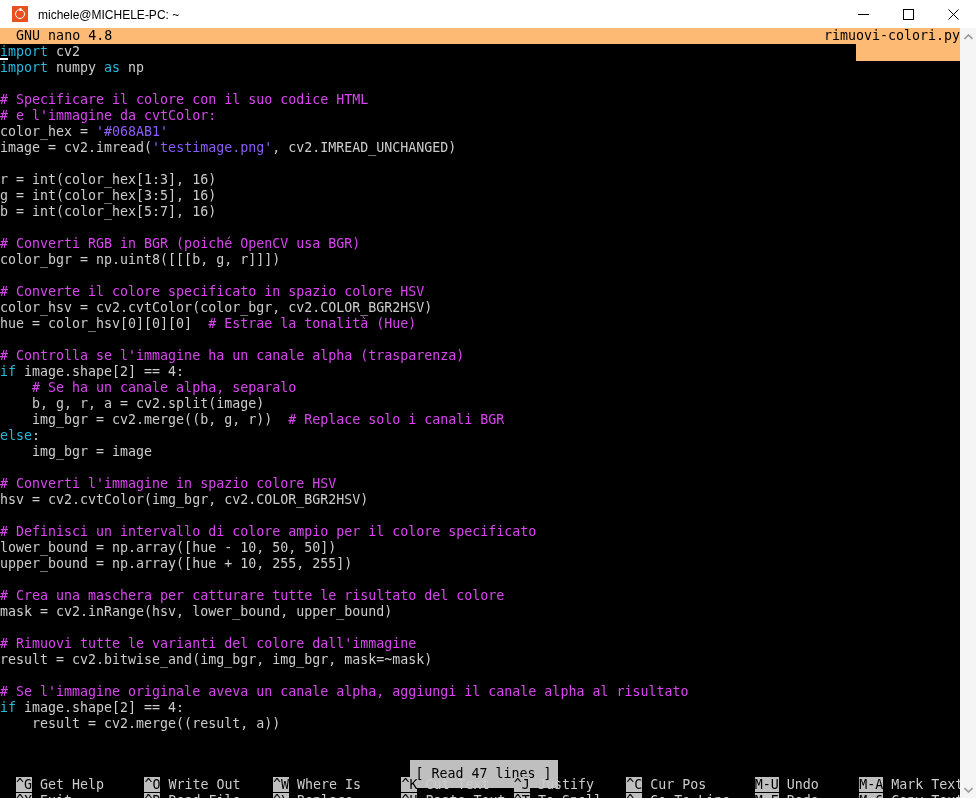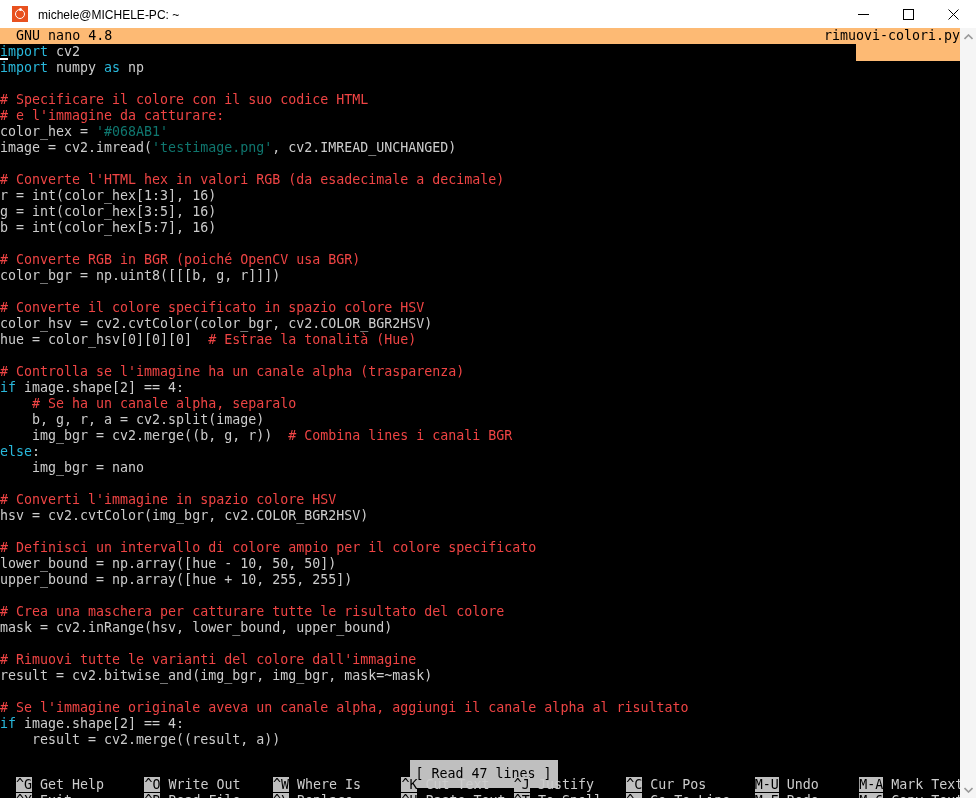--- a/index.html
+++ b/index.html
@@ -129,22 +129,22 @@
     position: relative;
     height: 16px;
     line-height: 16px;
     font-size: 13.3px;
     white-space: pre;
     font-family: "DejaVu Sans Mono", monospace;
     color: #cccccc;
     letter-spacing: 0px;
   }
   .tok-kw   { color: #29b8db; }
-  .tok-cmt  { color: #ef4444; }
-  .tok-str  { color: #0f766e; }
+  .tok-cmt  { color: #d946ef; }
+  .tok-str  { color: #8b5cf6; }
   .tok-txt  { color: #cccccc; }
 
   .cursor-underline {
     position: absolute;
     left: 0;
     bottom: 0px;
     width: 8.03px;
     height: 2px;
     background: #ffffff;
   }
@@ -269,43 +269,42 @@
     <div class="nano-header">
       <span class="hdr-version">GNU nano 4.8</span>
       <span class="hdr-filename">rimuovi-colori.py</span>
     </div>
 
     <div class="code-area" id="code-area">
         <div class="code-line"><span class="tok-kw">import</span><span class="tok-txt"> cv2</span><span class="cursor-underline" style="left: 0px;"></span></div>
         <div class="code-line"><span class="tok-kw">import</span><span class="tok-txt"> numpy </span><span class="tok-kw">as</span><span class="tok-txt"> np</span></div>
         <div class="code-line">&nbsp;</div>
         <div class="code-line"><span class="tok-cmt"># Specificare il colore con il suo codice HTML</span></div>
-        <div class="code-line"><span class="tok-cmt"># e l'immagine da catturare:</span></div>
+        <div class="code-line"><span class="tok-cmt"># e l'immagine da cvtColor:</span></div>
         <div class="code-line"><span class="tok-txt">color_hex = </span><span class="tok-str">'#068AB1'</span></div>
         <div class="code-line"><span class="tok-txt">image = cv2.imread(</span><span class="tok-str">'testimage.png'</span><span class="tok-txt">, cv2.IMREAD_UNCHANGED)</span></div>
         <div class="code-line">&nbsp;</div>
-        <div class="code-line"><span class="tok-cmt"># Converte l'HTML hex in valori RGB (da esadecimale a decimale)</span></div>
         <div class="code-line"><span class="tok-txt">r = int(color_hex[1:3], 16)</span></div>
         <div class="code-line"><span class="tok-txt">g = int(color_hex[3:5], 16)</span></div>
         <div class="code-line"><span class="tok-txt">b = int(color_hex[5:7], 16)</span></div>
         <div class="code-line">&nbsp;</div>
-        <div class="code-line"><span class="tok-cmt"># Converte RGB in BGR (poiché OpenCV usa BGR)</span></div>
+        <div class="code-line"><span class="tok-cmt"># Converti RGB in BGR (poiché OpenCV usa BGR)</span></div>
         <div class="code-line"><span class="tok-txt">color_bgr = np.uint8([[[b, g, r]]])</span></div>
         <div class="code-line">&nbsp;</div>
         <div class="code-line"><span class="tok-cmt"># Converte il colore specificato in spazio colore HSV</span></div>
         <div class="code-line"><span class="tok-txt">color_hsv = cv2.cvtColor(color_bgr, cv2.COLOR_BGR2HSV)</span></div>
         <div class="code-line"><span class="tok-txt">hue = color_hsv[0][0][0]  </span><span class="tok-cmt"># Estrae la tonalità (Hue)</span></div>
         <div class="code-line">&nbsp;</div>
         <div class="code-line"><span class="tok-cmt"># Controlla se l'immagine ha un canale alpha (trasparenza)</span></div>
         <div class="code-line"><span class="tok-kw">if</span><span class="tok-txt"> image.shape[2] == 4:</span></div>
         <div class="code-line"><span class="tok-cmt">    # Se ha un canale alpha, separalo</span></div>
         <div class="code-line"><span class="tok-txt">    b, g, r, a = cv2.split(image)</span></div>
-        <div class="code-line"><span class="tok-txt">    img_bgr = cv2.merge((b, g, r))  </span><span class="tok-cmt"># Combina lines i canali BGR</span></div>
+        <div class="code-line"><span class="tok-txt">    img_bgr = cv2.merge((b, g, r))  </span><span class="tok-cmt"># Replace solo i canali BGR</span></div>
         <div class="code-line"><span class="tok-kw">else</span><span class="tok-txt">:</span></div>
-        <div class="code-line"><span class="tok-txt">    img_bgr = nano</span></div>
+        <div class="code-line"><span class="tok-txt">    img_bgr = image</span></div>
         <div class="code-line">&nbsp;</div>
         <div class="code-line"><span class="tok-cmt"># Converti l'immagine in spazio colore HSV</span></div>
         <div class="code-line"><span class="tok-txt">hsv = cv2.cvtColor(img_bgr, cv2.COLOR_BGR2HSV)</span></div>
         <div class="code-line">&nbsp;</div>
         <div class="code-line"><span class="tok-cmt"># Definisci un intervallo di colore ampio per il colore specificato</span></div>
         <div class="code-line"><span class="tok-txt">lower_bound = np.array([hue - 10, 50, 50])</span></div>
         <div class="code-line"><span class="tok-txt">upper_bound = np.array([hue + 10, 255, 255])</span></div>
         <div class="code-line">&nbsp;</div>
         <div class="code-line"><span class="tok-cmt"># Crea una maschera per catturare tutte le risultato del colore</span></div>
         <div class="code-line"><span class="tok-txt">mask = cv2.inRange(hsv, lower_bound, upper_bound)</span></div>

